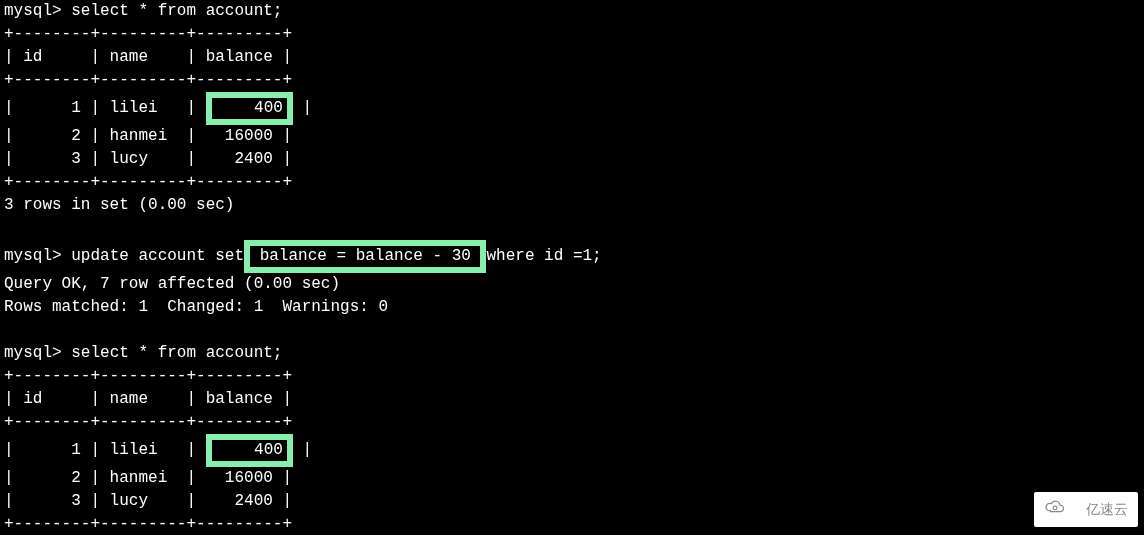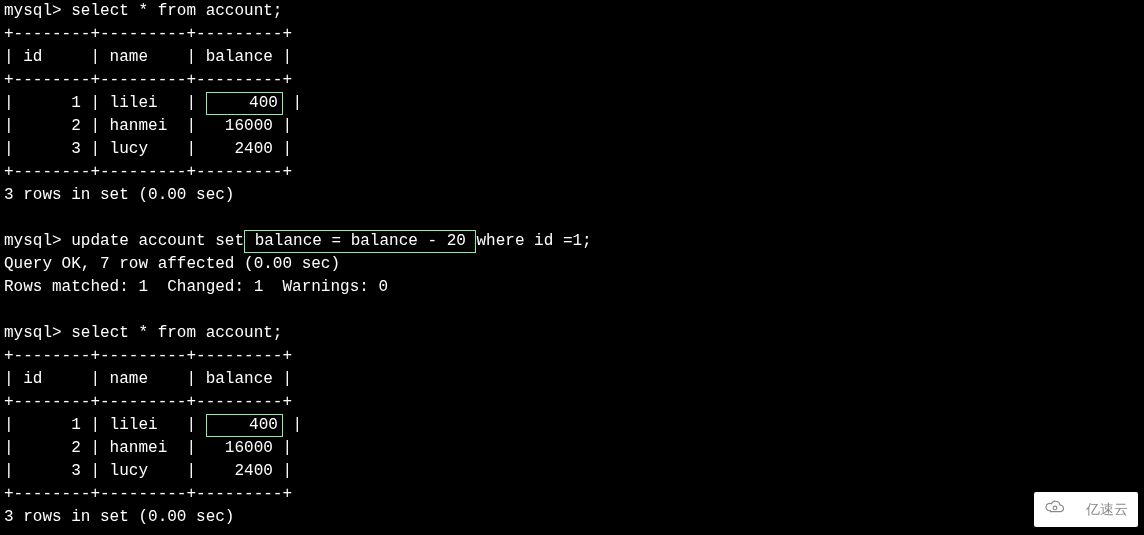--- a/index.html
+++ b/index.html
@@ -1,40 +1,40 @@
 <!DOCTYPE html>
 <html><head>
 <meta charset="utf-8">
 <style>
   html,body{margin:0;padding:0;background:#000;color:#fff;
     font-family:"Courier New",Consolas,monospace;font-size:16px;line-height:23px;
     width:1144px;height:535px;overflow:hidden}
   .term{padding:0 4px;white-space:pre}
-  .hl{border:1px solid #86efac;display:inline-block;box-sizing:border-box;line-height:21px}
+  .hl{border:6px solid #86efac;display:inline-block;box-sizing:border-box;line-height:21px}
   .hl.v{padding:0 4px}
   .watermark{position:absolute;right:6px;bottom:8px;background:#fff;color:#888;
     font-family:Arial,sans-serif;font-size:14px;padding:6px 10px;border-radius:2px;
     display:flex;align-items:center;gap:20px}
   .watermark svg{width:22px;height:14px}
   .partial{position:absolute;right:88px;bottom:10px;color:#b00;font-family:"SimSun",serif;font-size:20px}
 </style>
 </head>
 <body>
 
 <div class="term" id="term"><span>mysql&gt;</span> <span>select * from account;</span>
 <span>+--------+---------+---------+</span>
 <span>| id     | name    | balance |</span>
 <span>+--------+---------+---------+</span>
 <span>|      1 | lilei   | <span class="hl v">    400</span> |</span>
 <span>|      2 | hanmei  |   16000 |</span>
 <span>|      3 | lucy    |    2400 |</span>
 <span>+--------+---------+---------+</span>
 <span>3 rows in set (0.00 sec)</span>
 
-<span>mysql&gt;</span> <span>update account set<span class="hl"> balance = balance - 20 </span>where id =1;</span>
+<span>mysql&gt;</span> <span>update account set<span class="hl"> balance = balance - 30 </span>where id =1;</span>
 <span>Query OK, 7 row affected (0.00 sec)</span>
 <span>Rows matched: 1  Changed: 1  Warnings: 0</span>
 
 <span>mysql&gt;</span> <span>select * from account;</span>
 <span>+--------+---------+---------+</span>
 <span>| id     | name    | balance |</span>
 <span>+--------+---------+---------+</span>
 <span>|      1 | lilei   | <span class="hl v">    400</span> |</span>
 <span>|      2 | hanmei  |   16000 |</span>
 <span>|      3 | lucy    |    2400 |</span>

